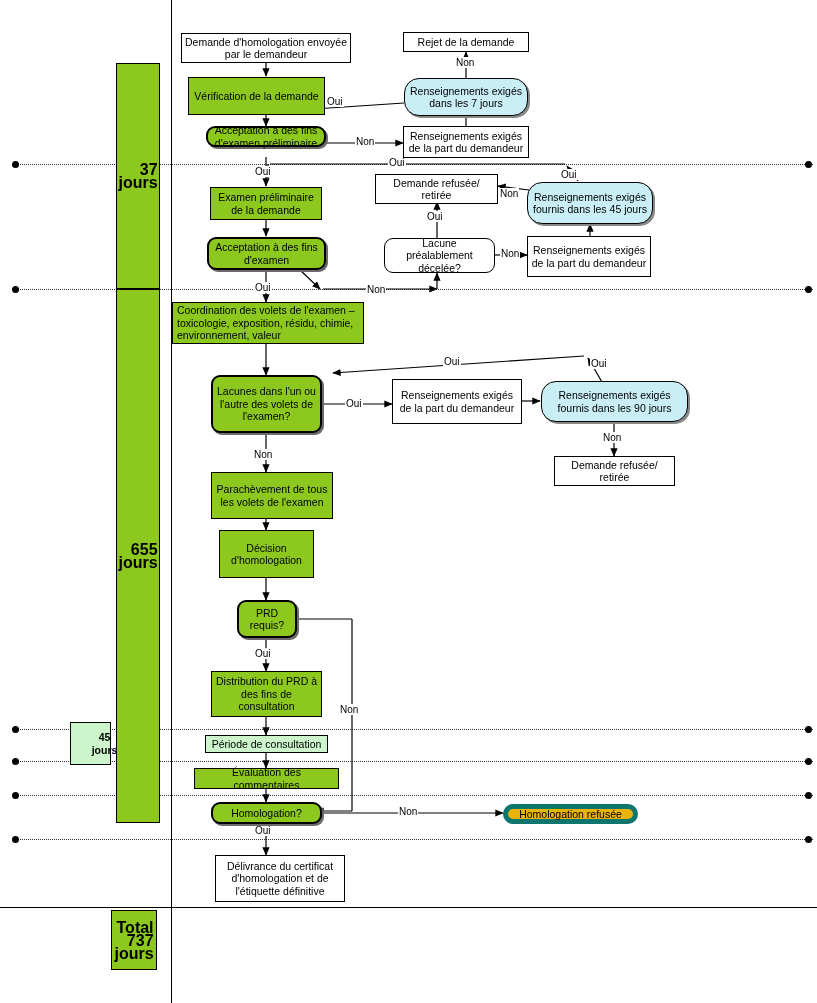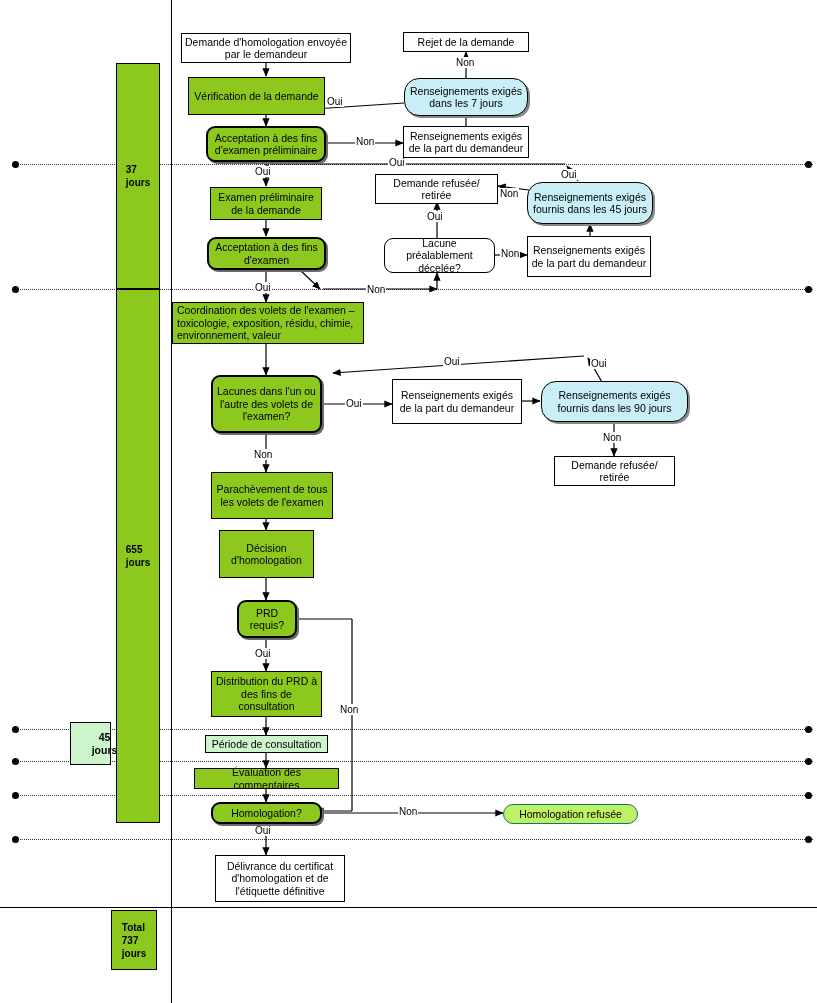--- a/index.html
+++ b/index.html
@@ -11,26 +11,26 @@
         justify-content:center;text-align:center;font-size:10.5px;line-height:12.5px;
         color:#000;padding:2px 3px;}
   .node span{display:block;width:100%;}
 
   .n-white{background:#ffffff;border:1px solid #000;}
   .n-green{background:#8cc81e;border:1px solid #000;}
   .n-cyan{background:#c9eef5;border:1.5px solid #000;border-radius:15px;box-shadow:2px 2px 0 #888;}
   .n-ltgreen{background:#ccf5cc;border:1px solid #000;}
   .n-round-green{background:#8cc81e;border:2px solid #000;border-radius:9px;box-shadow:2px 2px 0 #6b6b6b;}
   .n-round-white{background:#ffffff;border:1.5px solid #000;border-radius:9px;}
-  .n-pill-white{background:#bef264;border:1px solid #0f766e;border-radius:12px;}
+  .n-pill-white{background:#eab308;border:5px solid #0f766e;border-radius:12px;}
 
   
   .bar{position:absolute;background:#8cc81e;border:1px solid #000;box-sizing:border-box;
-       display:flex;align-items:center;justify-content:center;text-align:left;
-       font-size:10px;font-weight:bold;line-height:13px;color:#000;}
+       display:flex;align-items:center;justify-content:center;text-align:right;
+       font-size:16px;font-weight:bold;line-height:13px;color:#000;}
   .bar-lt{position:absolute;background:#ccf5cc;border:1px solid #000;box-sizing:border-box;
        display:flex;align-items:center;justify-content:center;text-align:center;
        font-size:10.5px;font-weight:bold;line-height:13px;color:#000;padding-left:28px;}
 
   
   .vline{position:absolute;background:#000;width:1px;}
   .hline{position:absolute;background:#000;height:1px;}
   .dotline{position:absolute;height:0;border-top:1px dotted #333;}
   .dot{position:absolute;width:7px;height:7px;border-radius:50%;background:#000;}
 
@@ -210,21 +210,21 @@
   </div>
 
   <div class="node n-green" style="left:188px;top:77px;width:137px;height:38px;">
     <span>Vérification de la demande</span>
   </div>
 
   <div class="node n-cyan" style="left:404px;top:78px;width:124px;height:38px;">
     <span>Renseignements exigés dans les 7 jours</span>
   </div>
 
-  <div class="node n-round-green" style="left:206px;top:126px;width:120px;height:36px;">
+  <div class="node n-round-green" style="left:206px;top:126px;width:120px;height:21px;">
     <span>Acceptation à des fins d'examen préliminaire</span>
   </div>
 
   <div class="node n-white" style="left:403px;top:126px;width:126px;height:32px;">
     <span>Renseignements exigés de la part du demandeur</span>
   </div>
 
   <div class="node n-white" style="left:375px;top:174px;width:123px;height:30px;">
     <span>Demande refusée/ retirée</span>
   </div>

